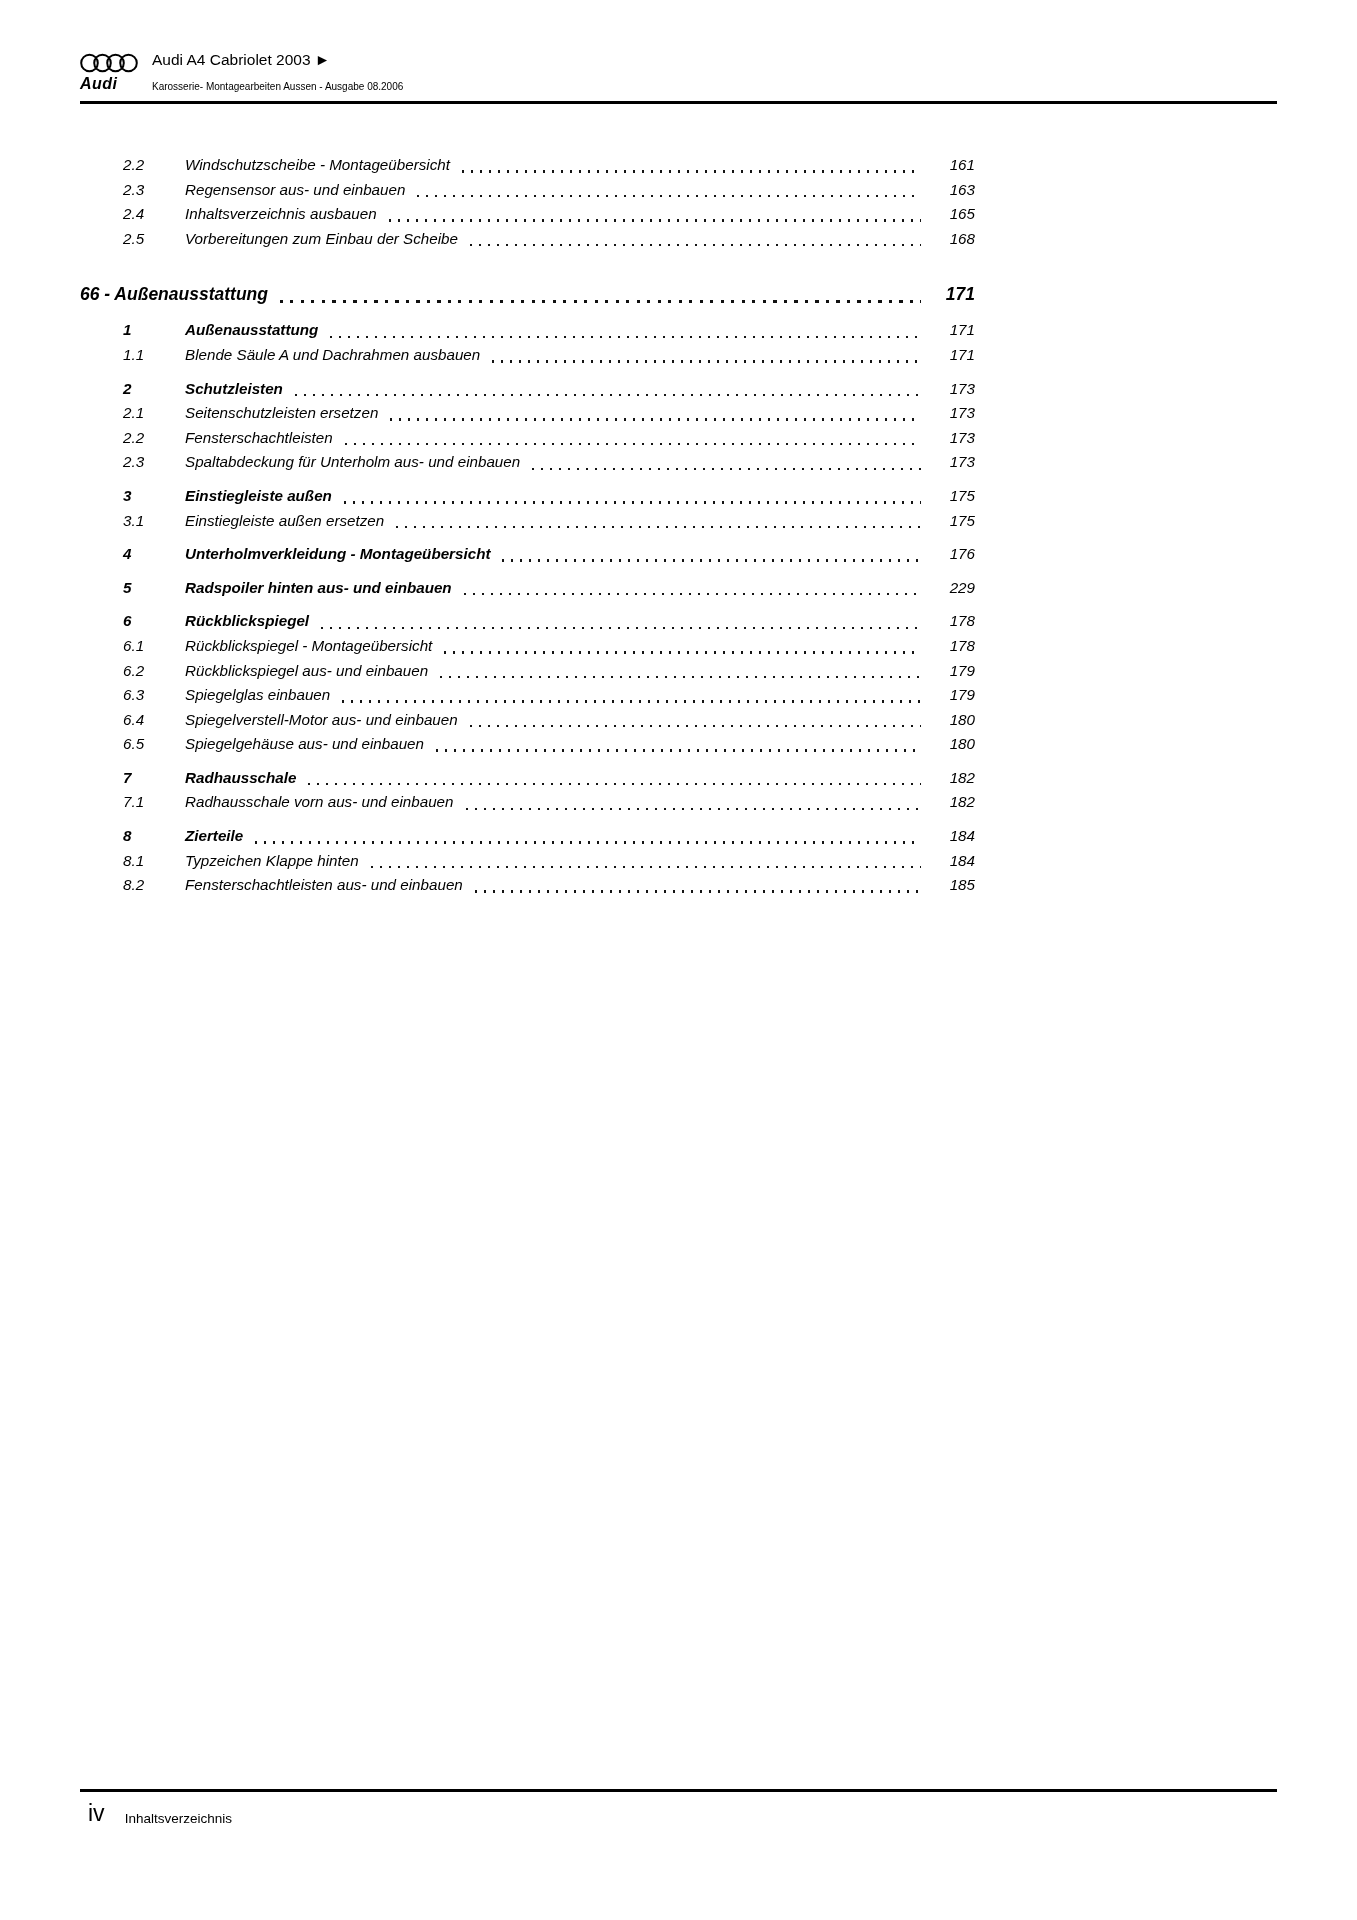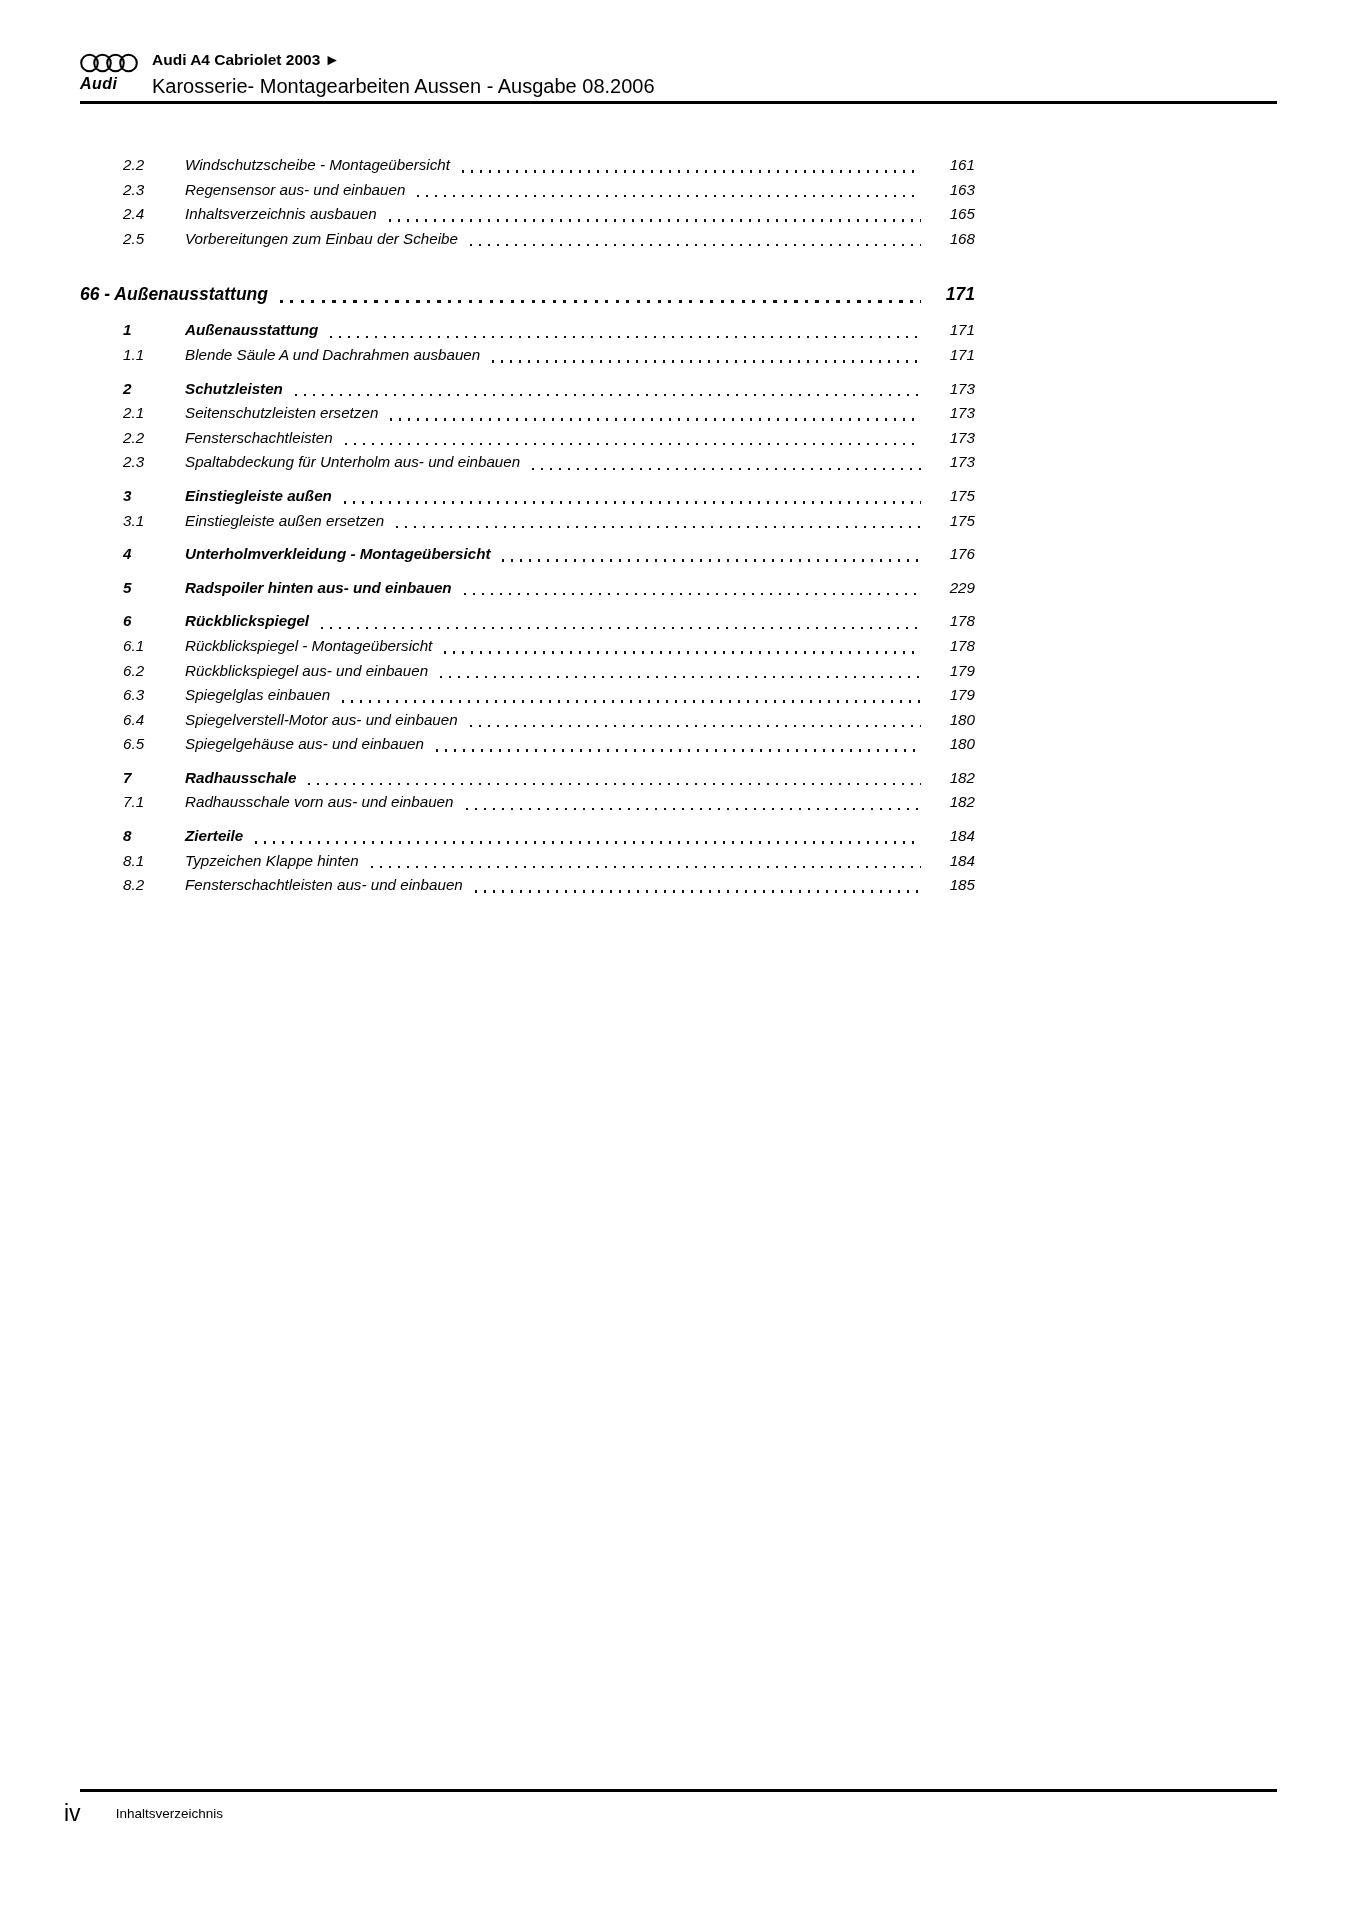--- a/index.html
+++ b/index.html
@@ -35,26 +35,26 @@
     font-weight: 700;
     font-style: italic;
     font-size: 16px;
     letter-spacing: 0.5px;
     margin-top: 2px;
   }
   .header-text {
     margin-left: 72px;
   }
   .ht1 {
-    font-weight: 700;
+    font-weight: 400;
     font-size: 15.5px;
     line-height: 19px;
   }
   .ht2 {
-    font-size: 20px;
+    font-size: 10px;
     line-height: 19px;
     margin-top: 8px;
   }
   .header-rule {
     position: absolute;
     left: 80px;
     top: 101px;
     width: 1197px;
     height: 3px;
     background: #000;
@@ -119,26 +119,25 @@
   .footer-rule {
     position: absolute;
     left: 80px;
     top: 1789px;
     width: 1197px;
     height: 3px;
     background: #000;
   }
   .footer {
     position: absolute;
-    left: 64px;
+    left: 88px;
     top: 1800px;
     width: 1197px;
     display: flex;
-    align-items: center;
-    gap: 15px;
+    align-items: flex-end;
   }
   .footer-page {
     font-size: 23px;
     line-height: 26px;
   }
   .footer-text {
     font-size: 13.5px;
     margin-left: 20px;
   }
 </style>

